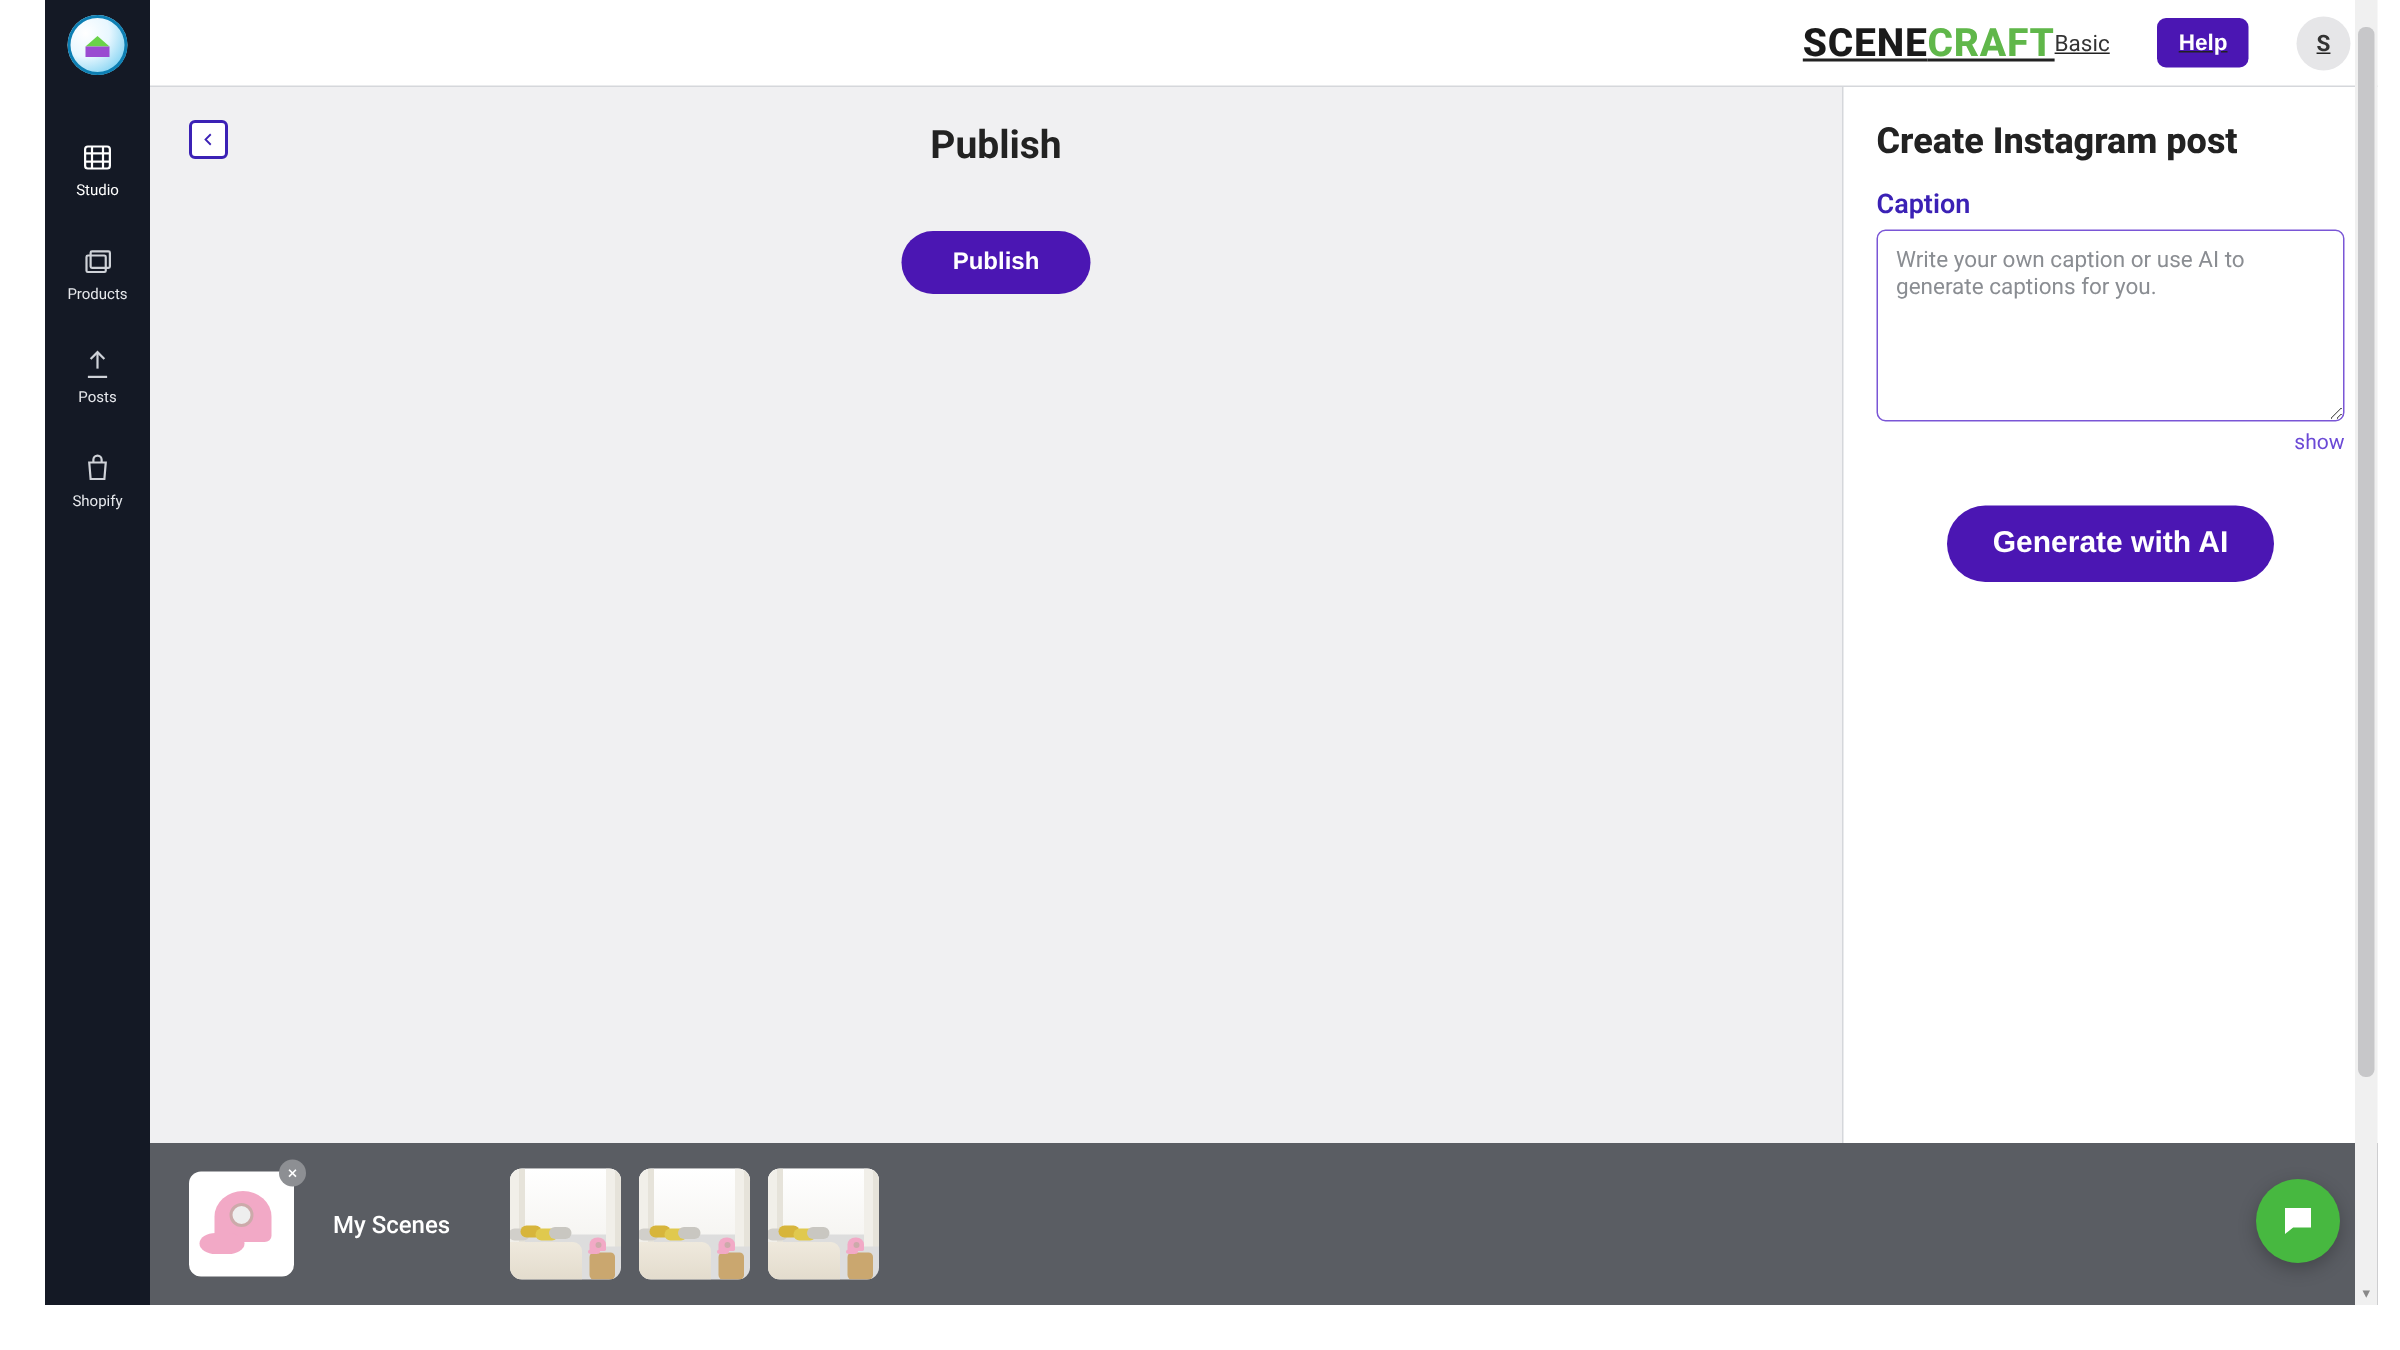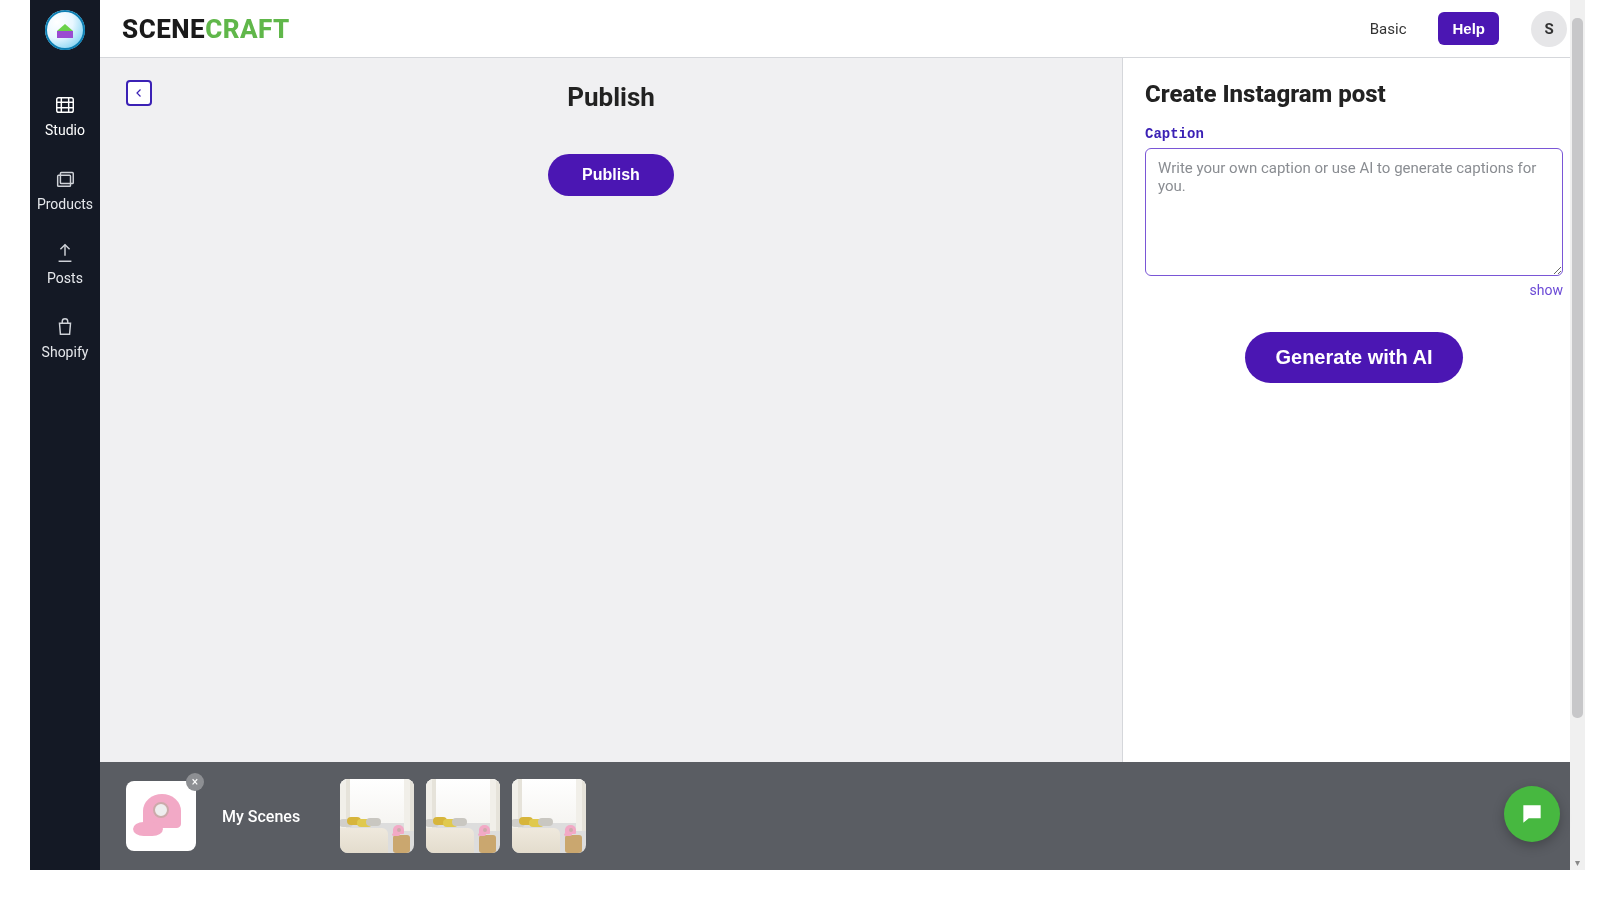--- a/index.html
+++ b/index.html
@@ -61,36 +61,37 @@
   }
   .logo-cube{
     width:16px;height:16px;position:relative;
   }
   .logo-cube::before{content:"";position:absolute;left:0;top:2px;width:0;height:0;
     border-left:8px solid transparent;border-right:8px solid transparent;border-bottom:7px solid #6ad24a;}
   .logo-cube::after{content:"";position:absolute;left:0;top:9px;width:16px;height:7px;background:#9a4bd1;}
 
   .vnav-item{
     width:100%;display:flex;flex-direction:column;align-items:center;
-    padding:10px 0 12px;gap:6px;font-size:14px;color:#e6e8ec;
+    padding:10px 0 12px;gap:6px;font-size:10px;color:#e6e8ec;
     cursor:pointer;
   }
   .vnav-item .ic{width:22px;height:22px;display:flex;align-items:center;justify-content:center;}
   .vnav-item.active{color:#fff;}
   .vnav svg{stroke:#cfd2d8;fill:none;stroke-width:1.6;}
   .vnav-item.active svg{stroke:#fff;}
 
   
   .main-col{flex:1;display:flex;flex-direction:column;min-width:0;}
 
   
   .header{
     height:58px;background:#fff;border-bottom:1px solid var(--border);
-    display:flex;align-items:center;justify-content:space-between;
+    display:flex;align-items:center;justify-content:flex-end;
     padding:0 18px 0 22px;
+    text-decoration:underline;
   }
   .brand{font-size:26px;font-weight:800;letter-spacing:0.5px;}
   .brand .a{color:#1a1a1a;}
   .brand .b{color:var(--green);}
   .header-right{display:flex;align-items:center;gap:32px;}
   .plan-label{font-size:15px;color:#333;}
   .help-btn{
     background:var(--purple);color:#fff;border:none;border-radius:6px;
     padding:8px 14px;font-size:15px;font-weight:600;cursor:pointer;
   }
@@ -158,25 +159,25 @@
   }
 
   .publish-btn{
     margin-top:18px;background:var(--purple);color:#fff;border:none;
     border-radius:24px;padding:12px 34px;font-size:16px;font-weight:700;
     cursor:pointer;
   }
 
   
   .rpanel{
-    width:463px;background:#fff;border-left:1px solid var(--border);
+    width:357px;background:#fff;border-left:1px solid var(--border);
     padding:22px 22px 0;display:flex;flex-direction:column;
   }
   .rpanel h2{margin:0 0 18px;font-size:24px;font-weight:800;color:#222;}
-  .field-label{font-size:14px;font-weight:600;color:var(--indigo-text);margin-bottom:6px;font-family:Liberation Mono, monospace;}
+  .field-label{font-size:18px;font-weight:600;color:var(--indigo-text);margin-bottom:6px;}
   .caption-input{
     width:100%;height:128px;resize:both;
     border:1.5px solid #7a56d6;border-radius:6px;
     padding:10px 12px;font-size:15px;font-family:inherit;color:#444;
   }
   .caption-input::placeholder{color:#8a8d92;}
   .clear-link{
     align-self:flex-end;margin-top:6px;font-size:14px;color:#6b49d6;
     cursor:pointer;text-decoration:none;
   }

